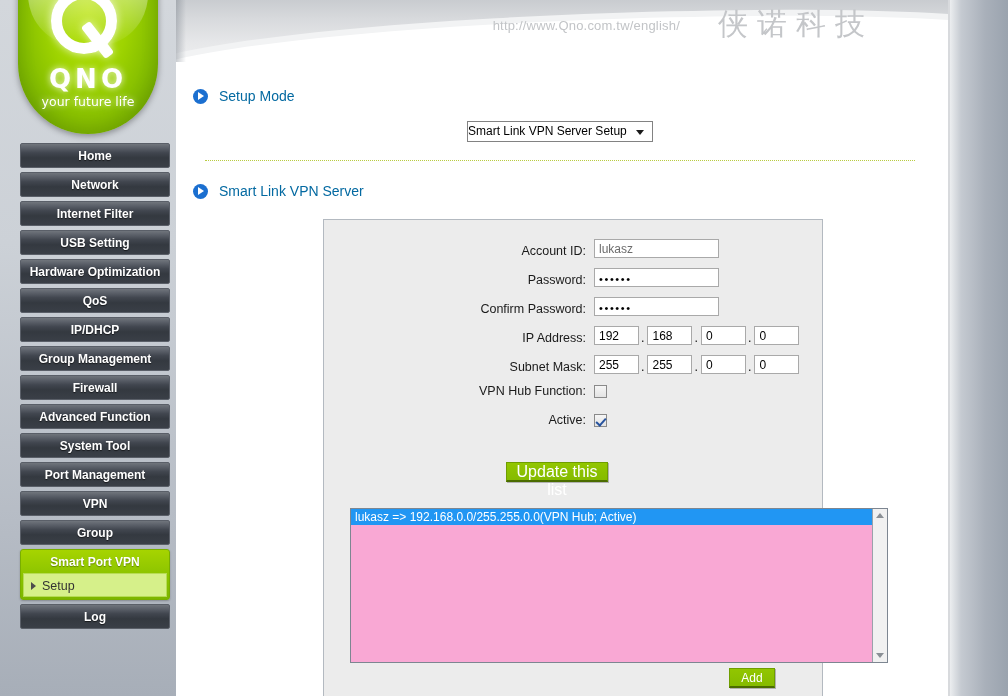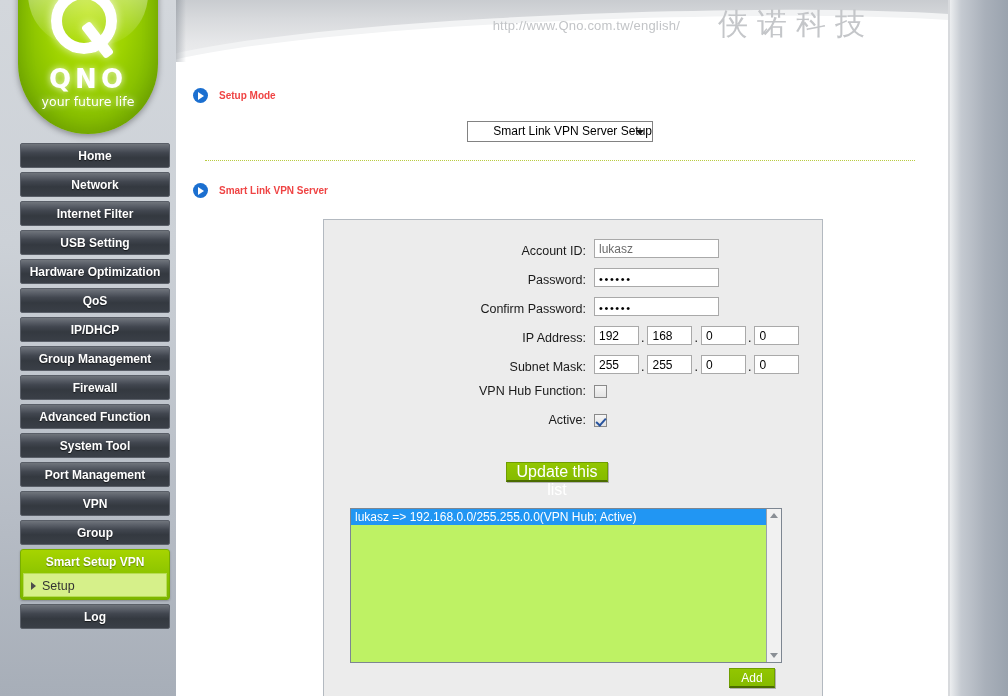--- a/index.html
+++ b/index.html
@@ -248,39 +248,37 @@
   .bullet::after {
     content: "";
     position: absolute;
     left: 5px; top: 3.5px;
     width: 0; height: 0;
     border-left: 6px solid #ffffff;
     border-top: 4px solid transparent;
     border-bottom: 4px solid transparent;
   }
   .section-title {
-    color: #ef4444;
-    font-size: 10px;
-    font-weight: bold;
+    color: #0369a1;
+    font-size: 14px;
+    font-weight: normal;
     white-space: nowrap;
   }
 
   .mode-select {
     position: absolute;
     left: 291px; top: 59px;
     width: 186px; height: 21px;
     background: #ffffff;
     border: 1px solid #828282;
     font-size: 12px;
     color: #000000;
     line-height: 19px;
-    padding-left: 6px;
-    cursor: pointer;
-    white-space: nowrap;
-    text-align: right;
+    cursor: pointer;
+    white-space: nowrap;
   }
   .mode-select .caret {
     position: absolute;
     right: 8px; top: 8px;
     width: 0; height: 0;
     border-left: 4.5px solid transparent;
     border-right: 4.5px solid transparent;
     border-top: 5px solid #1a1a1a;
   }
 
@@ -364,22 +362,22 @@
     font-size: 16px;
     line-height: 18px;
     text-align: center;
     cursor: pointer;
     box-shadow: 1px 1px 0 rgba(0,0,0,0.25);
   }
 
   .listbox {
     position: absolute;
     left: 26px; top: 288px;
-    width: 432px; height: 155px;
-    background: #bef264;
+    width: 538px; height: 155px;
+    background: #f9a8d4;
     border: 1px solid #7d8691;
     overflow: hidden;
   }
   .list-item {
     height: 16px;
     line-height: 16px;
     font-size: 12px;
     padding-left: 4px;
     color: #ffffff;
     background: #2196f3;
@@ -458,21 +456,21 @@
       <div class="menu-item">IP/DHCP</div>
       <div class="menu-item">Group Management</div>
       <div class="menu-item">Firewall</div>
       <div class="menu-item">Advanced Function</div>
       <div class="menu-item">System Tool</div>
       <div class="menu-item">Port Management</div>
       <div class="menu-item">VPN</div>
       <div class="menu-item">Group</div>
 
       <div class="menu-group">
-        <div class="menu-group-title">Smart Setup VPN</div>
+        <div class="menu-group-title">Smart Port VPN</div>
         <div class="menu-sub">
           <span class="arrow"></span>
           <span>Setup</span>
         </div>
       </div>
 
       <div class="menu-item">Log</div>
     </div>
   </div>
   <div class="sidebar-shadow"></div>

